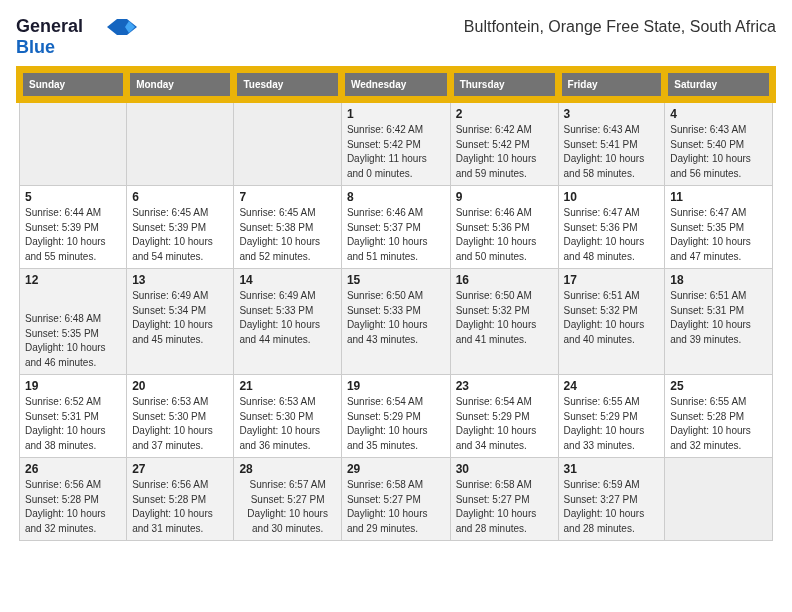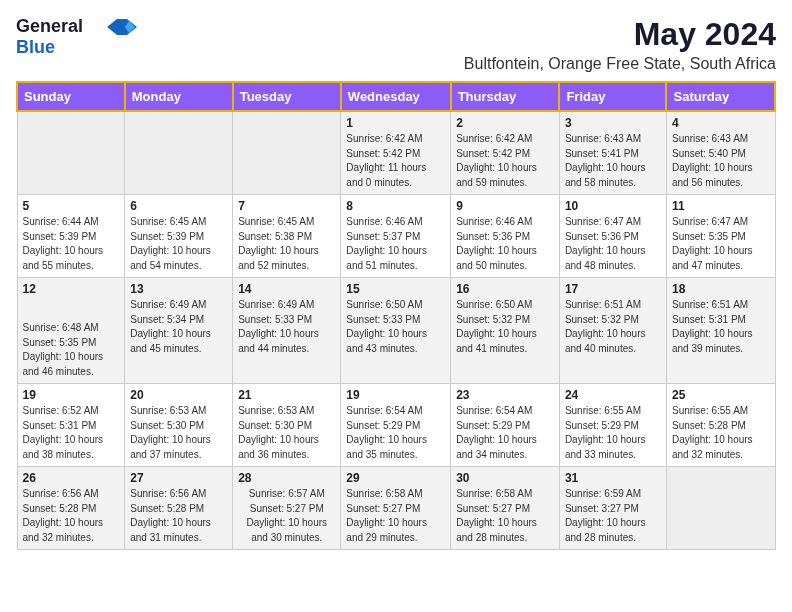--- a/index.html
+++ b/index.html
@@ -55,27 +55,27 @@
       font-size: 16px;
       color: #333;
       margin-top: 2px;
     }
     .calendar {
       width: 100%;
       border-collapse: collapse;
       margin-top: 8px;
     }
     .calendar th {
-      background: #8b5cf6;
+      background: #737373;
       color: #fff;
-      font-size: 13px;
+      font-size: 10px;
       font-weight: bold;
       text-align: left;
       padding: 6px 6px;
-      border: 2px solid #eab308;
+      border: 7px solid #eab308;
     }
     .calendar td {
       border: 1px solid #ccc;
       vertical-align: top;
       padding: 4px 5px;
       width: 112px;
       min-height: 80px;
       font-size: 10.5px;
       color: #222;
       background: #fff;
@@ -109,21 +109,20 @@
     <div class="logo-row">
       <span class="logo-general">General</span>
       <svg class="logo-icon" viewBox="0 0 30 20">
         <polygon points="20,2 30,10 20,18 10,18 0,10 10,2" fill="#1565c0"></polygon>
         <polygon points="22,4 28,10 22,16 18,10" fill="#42a5f5"></polygon>
       </svg>
     </div>
     <span class="logo-blue">Blue</span>
   </div>
   <div class="title-block">
-    <div class="month-title">May 2024</div>
     <div class="subtitle">Bultfontein, Orange Free State, South Africa</div>
   </div>
 </div>
 
 <table class="calendar">
   <thead>
     <tr>
     <th>Sunday</th>
         <th>Monday</th>
         <th>Tuesday</th>

